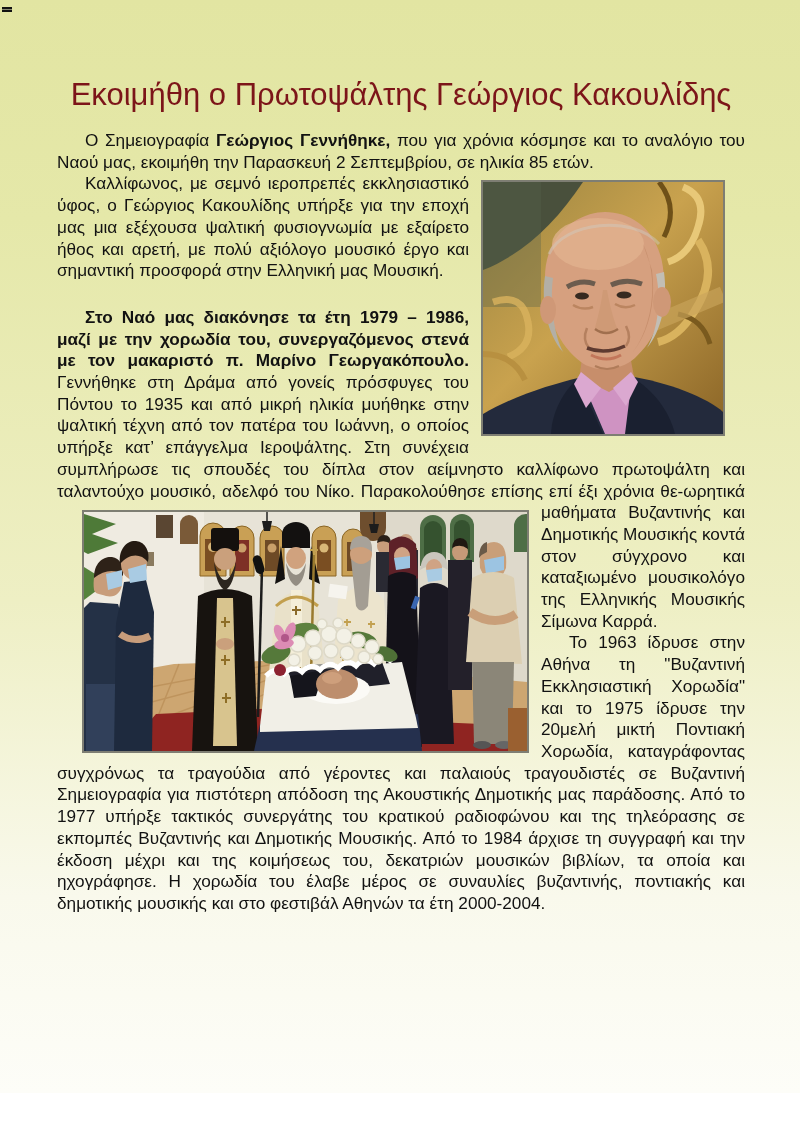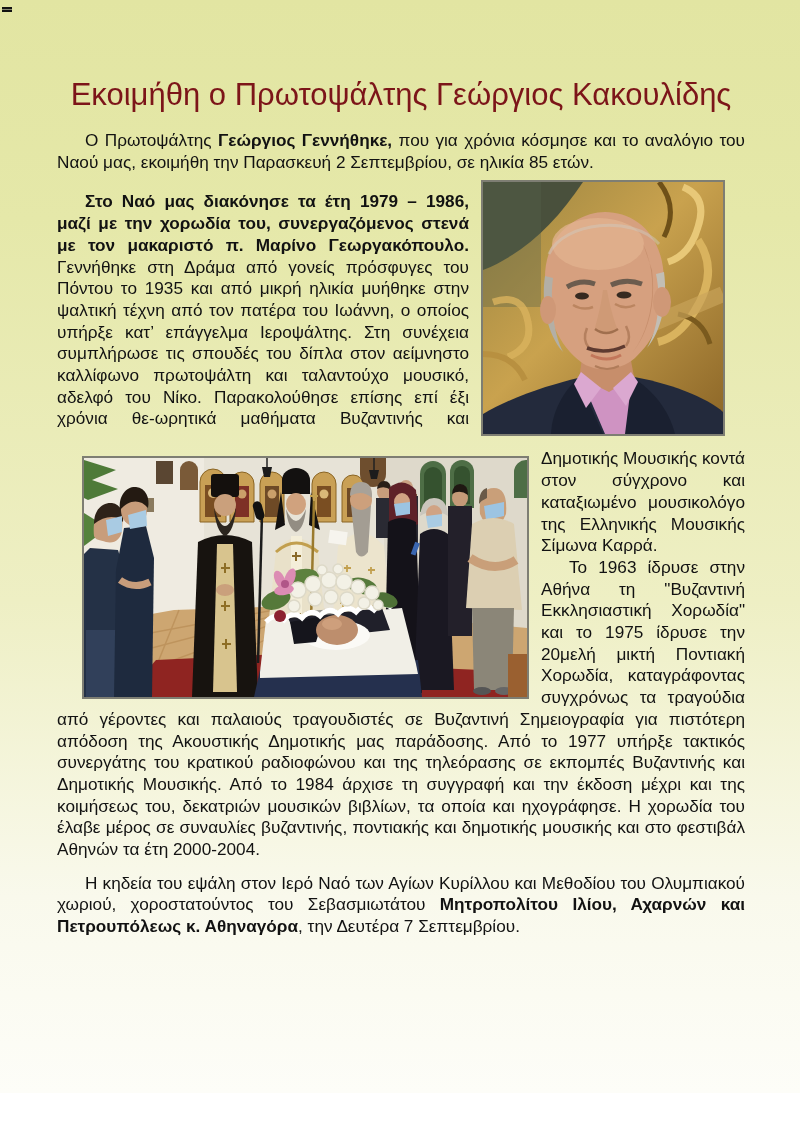--- a/index.html
+++ b/index.html
@@ -16,39 +16,39 @@
   .content{
     position:absolute; left:57px; top:0; width:688px;
     color:#121212; font-size:17.2px; line-height:21.7px;
     text-align:justify; hyphens:auto; -webkit-hyphens:auto;
   }
   h1.title{
     margin:78px 0 18px 0; text-align:center;
     font-size:31px; line-height:34px; font-weight:normal; color:#7c1519;
   }
   p{margin:0; text-indent:28px;}
-  p.p4{margin-top:18px;}
+  p.p4{margin-top:25px;}
   p.p6{margin-top:12px;}
   .photo{box-sizing:border-box; border:2px solid #7e7e73; background:#fff;}
   .photo svg{display:block; width:100%; height:100%;}
   .portrait{float:right; width:244px; height:256px; margin:7px 20px 12px 12px;}
   .funeral{float:left; display:block; width:447px; height:243px; margin:8px 12px 8px 25px;}
   b{font-weight:bold;}
 </style>
 </head>
 <body>
 
 <div class="page">
   <div class="corner-mark"></div>
 
   <div class="content">
 
     <h1 class="title">Εκοιμήθη ο Πρωτοψάλτης Γεώργιος Κακουλίδης</h1>
 
-    <p><span>Ο Πρωτοψάλτης </span><b>Γεώργιος Γεννήθηκε,</b><span> που για χρόνια κόσμησε και το αναλόγιο του Ναού μας,  εκοιμήθη την Παρασκευή 2 Σεπτεμβρίου, σε ηλικία 85 ετών.</span></p>
+    <p><span>Ο Σημειογραφία </span><b>Γεώργιος Γεννήθηκε,</b><span> που για χρόνια κόσμησε και το αναλόγιο του Ναού μας,  εκοιμήθη την Παρασκευή 2 Σεπτεμβρίου, σε ηλικία 85 ετών.</span></p>
 
     <div class="photo portrait">
       <svg viewBox="0 0 240 252" preserveAspectRatio="none" role="img" aria-label="Πορτρέτο του Πρωτοψάλτη Γεωργίου Κακουλίδη">
         <defs>
           <linearGradient id="pg" x1="0" y1="0" x2="1" y2="1">
             <stop offset="0" stop-color="#9a8440"></stop>
             <stop offset="0.45" stop-color="#c9a24e"></stop>
             <stop offset="1" stop-color="#8a6426"></stop>
           </linearGradient>
         </defs>
@@ -90,20 +90,21 @@
           <path d="M112,147 q11,8 23,0" stroke="#a06f4e" stroke-width="2.5" fill="none"></path>
           <path d="M104,146 q-5,12 2,20" stroke="#b5805f" stroke-width="2.5" fill="none"></path>
           <path d="M143,144 q6,12 0,20" stroke="#b5805f" stroke-width="2.5" fill="none"></path>
           <path d="M104,166 q18,7 38,-2" stroke="#5e3a30" stroke-width="3.5" fill="none"></path>
           <path d="M108,173 q16,8 30,0" stroke="#c2765a" stroke-width="3" fill="none"></path>
           <path d="M112,184 q12,6 24,0" stroke="#b07c5a" stroke-width="2" fill="none"></path>
         </g>
       </svg>
     </div>
 
+    <p>Καλλίφωνος, με σεμνό ιεροπρεπές εκκλησιαστικό ύφος, ο Γεώργιος Κακουλίδης υπήρξε για την εποχή μας μια εξέχουσα ψαλτική φυσιογνωμία με εξαίρετο ήθος και αρετή, με πολύ αξιόλογο μουσικό έργο και σημαντική προσφορά στην Ελληνική μας Μουσική.</p>
 
     <p class="p4"><b>Στο Ναό μας διακόνησε τα έτη 1979 – 1986, μαζί με την χορωδία του, συνεργαζόμενος στενά με τον μακαριστό π. Μαρίνο Γεωργακόπουλο.</b><span>  Γεννήθηκε στη Δράμα από γονείς πρόσφυγες του Πόντου το 1935 και από μικρή ηλικία μυήθηκε στην ψαλτική τέχνη από τον πατέρα του Ιωάννη, ο οποίος υπήρξε κατ’ επάγγελμα Ιεροψάλτης. Στη συνέχεια συμπλήρωσε τις σπουδές του δίπλα στον αείμνηστο καλλίφωνο πρωτοψάλτη και ταλαντούχο μουσικό, αδελφό του Νίκο. Παρακολούθησε επίσης επί έξι χρόνια θε-</span><span class="photo funeral">
           <svg viewBox="0 0 443 239" preserveAspectRatio="none" role="img" aria-label="Η εξόδιος ακολουθία στον Ιερό Ναό">
         <rect width="443" height="239" fill="#e7e3d7"></rect>
         <rect width="120" height="239" fill="#efebe1"></rect>
         <rect x="300" width="143" height="239" fill="#ded9cb"></rect>
         <path d="M0,168 L90,152 L210,148 L443,170 L443,239 L0,239 Z" fill="#cda671"></path>
         <g stroke="#b2854d" stroke-width="1.5" opacity="0.55">
           <path d="M40,180 L190,152"></path>
               <path d="M30,200 L200,155"></path>
@@ -276,16 +277,15 @@
             <ellipse cx="200" cy="132" rx="5" ry="10" transform="rotate(80 200 132)"></ellipse>
             <circle cx="201" cy="126" r="4" fill="#b05688"></circle>
           </g>
           <circle cx="196" cy="158" r="6" fill="#8c2130"></circle>
         </g>
       </svg>
         </span><span>ωρητικά μαθήματα Βυζαντινής και Δημοτικής Μουσικής κοντά στον σύγχρονο και καταξιωμένο μουσικολόγο της Ελληνικής Μουσικής Σίμωνα Καρρά.</span></p>
 
     <p>Το 1963 ίδρυσε στην Αθήνα τη "Βυζαντινή Εκκλησιαστική Χορωδία" και το 1975 ίδρυσε την 20μελή μικτή Ποντιακή Χορωδία, καταγράφοντας συγχρόνως τα τραγούδια από γέροντες και παλαιούς τραγουδιστές σε Βυζαντινή Σημειογραφία για πιστότερη απόδοση της Ακουστικής Δημοτικής μας παράδοσης. Από το 1977 υπήρξε τακτικός συνεργάτης του κρατικού ραδιοφώνου και της τηλεόρασης σε εκπομπές Βυζαντινής και Δημοτικής Μουσικής. Από το 1984 άρχισε τη συγγραφή και την έκδοση μέχρι και της κοιμήσεως του,  δεκατριών μουσικών βιβλίων, τα οποία και ηχογράφησε. Η χορωδία του έλαβε μέρος σε συναυλίες βυζαντινής, ποντιακής και δημοτικής μουσικής και στο φεστιβάλ Αθηνών τα έτη 2000-2004.</p>
 
-    <p class="p6"><span>Η κηδεία του εψάλη στον Ιερό Ναό των Αγίων Κυρίλλου και Μεθοδίου του Ολυμπιακού χωριού, χοροστατούντος του Σεβασμιωτάτου </span><b>Μητροπολίτου Ιλίου, Αχαρνών και Πετρουπόλεως κ. Αθηναγόρα</b><span>, την Δευτέρα 7 Σεπτεμβρίου.</span></p>
 
   </div>
 </div>
 
 </body></html>

